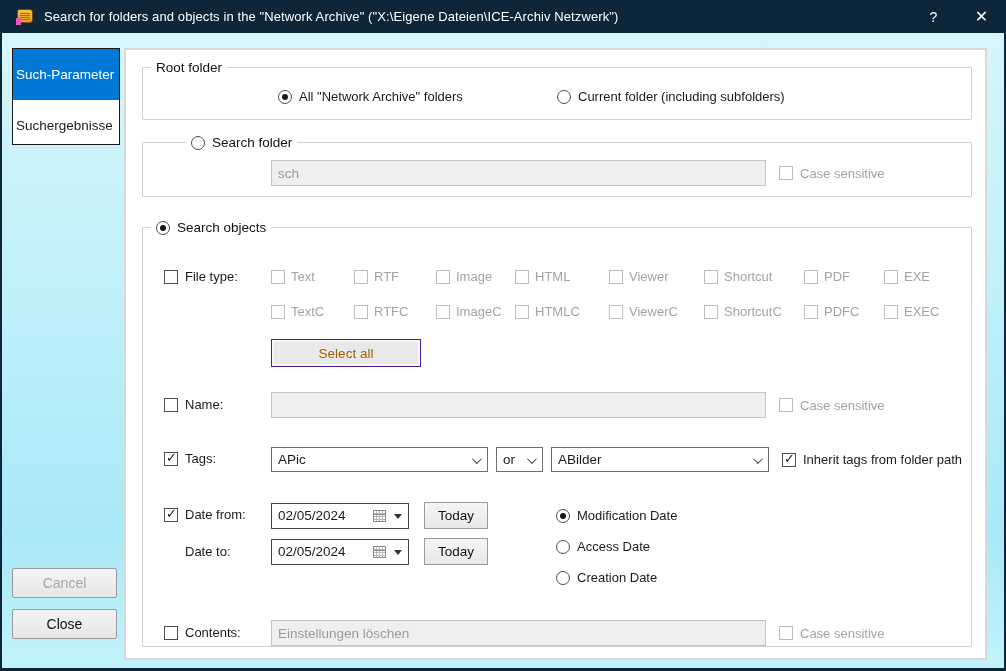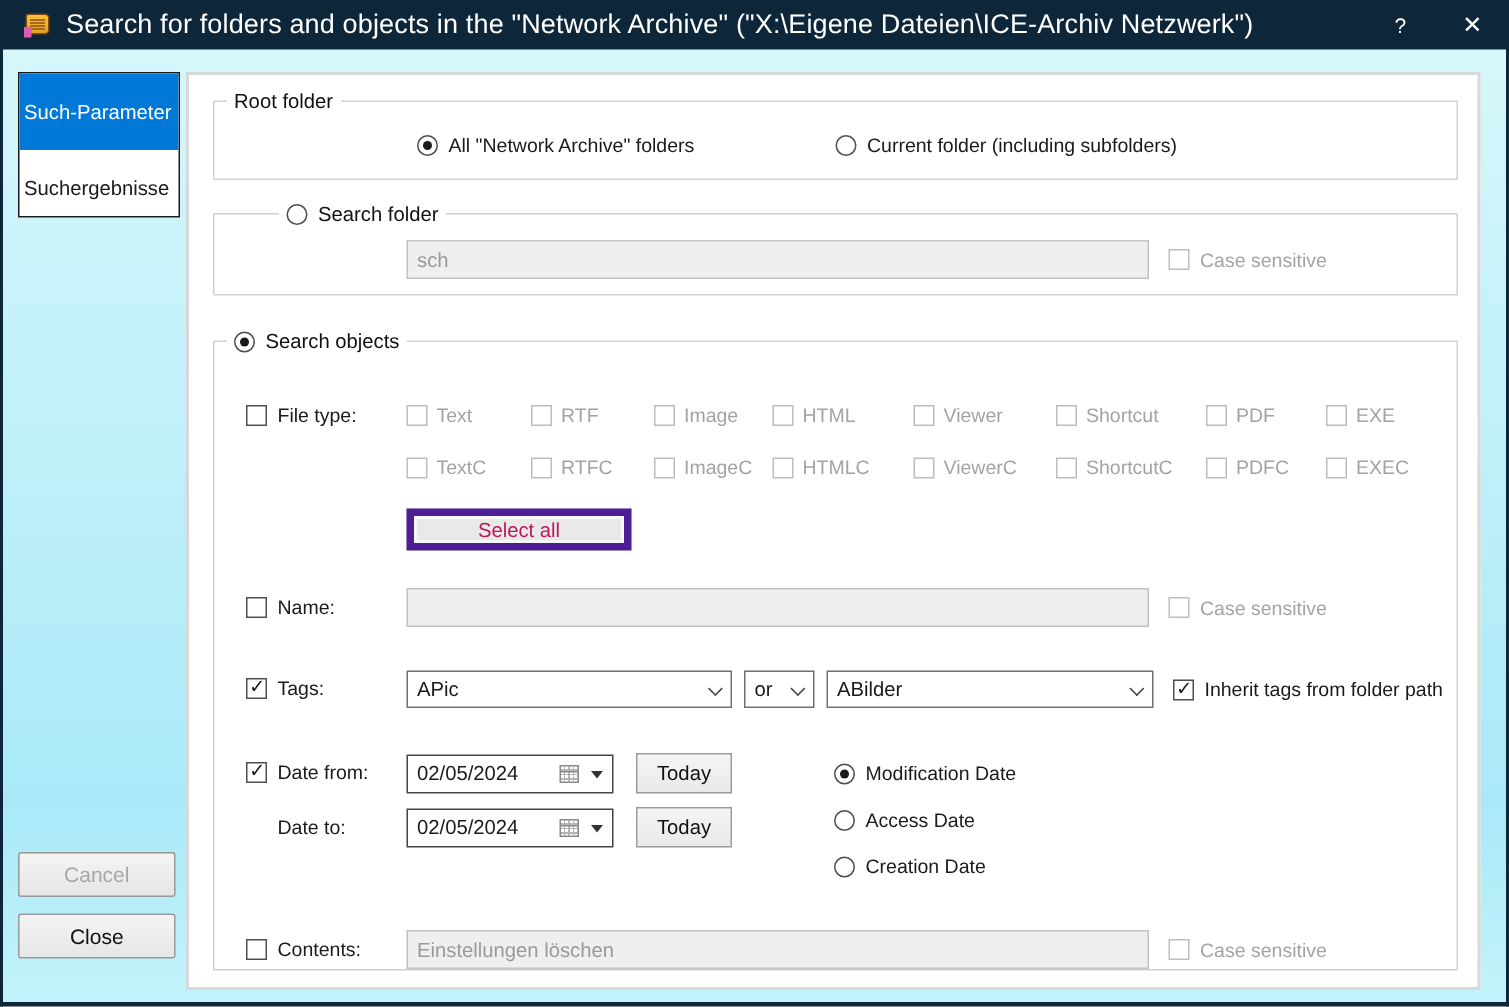--- a/index.html
+++ b/index.html
@@ -13,21 +13,21 @@
     position:relative; width:1006px; height:671px;
     background:linear-gradient(180deg,#d9f7fb 0%,#bff0fa 45%,#a9e9f7 80%,#c2f3fb 100%);
     border-left:2px solid #0e2639; border-right:2px solid #0e2639; border-bottom:3px solid #0e2639;
   }
   
   .titlebar {
     position:absolute; left:-2px; top:0; width:1006px; height:33px;
     background:#0e2639; display:flex; align-items:center; color:#fff;
   }
   .titlebar .app-icon { width:19px; height:17px; margin-left:16px; position:relative; }
-  .titlebar .title-text { margin-left:9px; font-size:18px; letter-spacing:.1px; white-space:nowrap; }
+  .titlebar .title-text { margin-left:9px; font-size:13px; letter-spacing:.1px; white-space:nowrap; }
   .tb-btn {
     position:absolute; top:0; width:45px; height:33px; display:flex; align-items:center; justify-content:center;
     color:#fff; font-size:15px; cursor:default;
   }
   .tb-help { right:50px; font-size:14px; }
   .tb-close { right:2px; font-size:16px; }
   
   .listbox {
     position:absolute; left:10px; top:48px; width:108px; height:97px;
     background:#fff; border:1px solid #1a1a1a; overflow:hidden;
@@ -91,22 +91,22 @@
     position:absolute; right:6px; top:10px; width:0; height:0;
     border-left:4px solid transparent; border-right:4px solid transparent; border-top:5px solid #333;
   }
   .mini-btn {
     width:64px; height:27px; background:linear-gradient(180deg,#f5f5f5,#e9e9e9);
     border:1px solid #9a9a9a; display:flex; align-items:center; justify-content:center;
     font-size:13.5px; color:#111; cursor:default;
   }
   .selectall-btn {
     position:absolute; left:128px; top:104px; width:150px; height:28px;
-    background:#e9e9e9; border:5px solid #4c1d95; box-shadow:inset 0 0 0 2px #f7f7f7;
-    display:flex; align-items:center; justify-content:center; font-size:13.5px; color:#be185d; cursor:default;
+    background:#e9e9e9; border:1px solid #4c1d95; box-shadow:inset 0 0 0 2px #f7f7f7;
+    display:flex; align-items:center; justify-content:center; font-size:13.5px; color:#a16207; cursor:default;
   }
   .ft-grid { position:absolute; left:128px; display:flex; }
   .ft-cell { display:flex; align-items:center; }
   .ft-cell .lbl { margin-left:6px; }
   
   .book-body { position:absolute; left:1px; top:1px; width:16px; height:14px; background:linear-gradient(180deg,#f9c23c,#e8a020); border:1px solid #7a4a10; border-radius:2px 3px 3px 2px; }
   .book-lines { position:absolute; left:4px; top:4px; width:10px; height:8px;
       background:repeating-linear-gradient(transparent 0 1px,#a86a14 1px 2px); }
   .book-mark { position:absolute; left:0; top:10px; width:5px; height:7px; background:#e05ab4; }
 </style>

